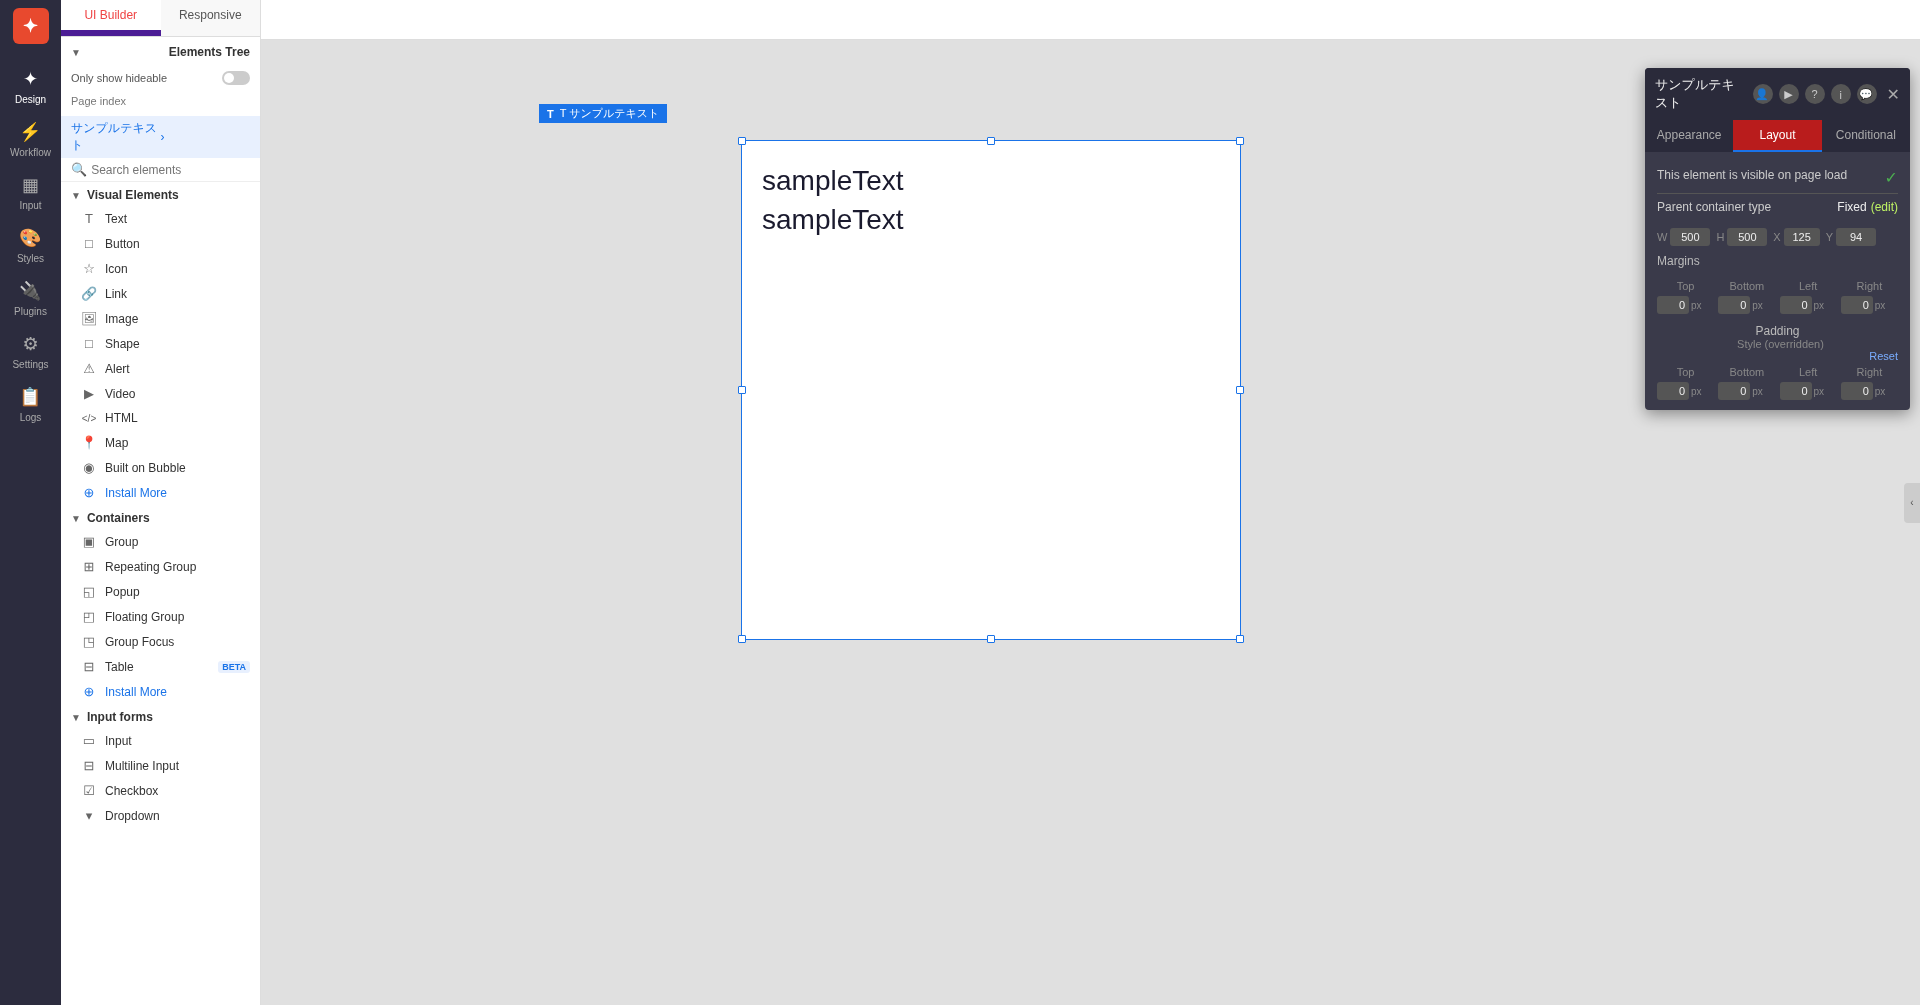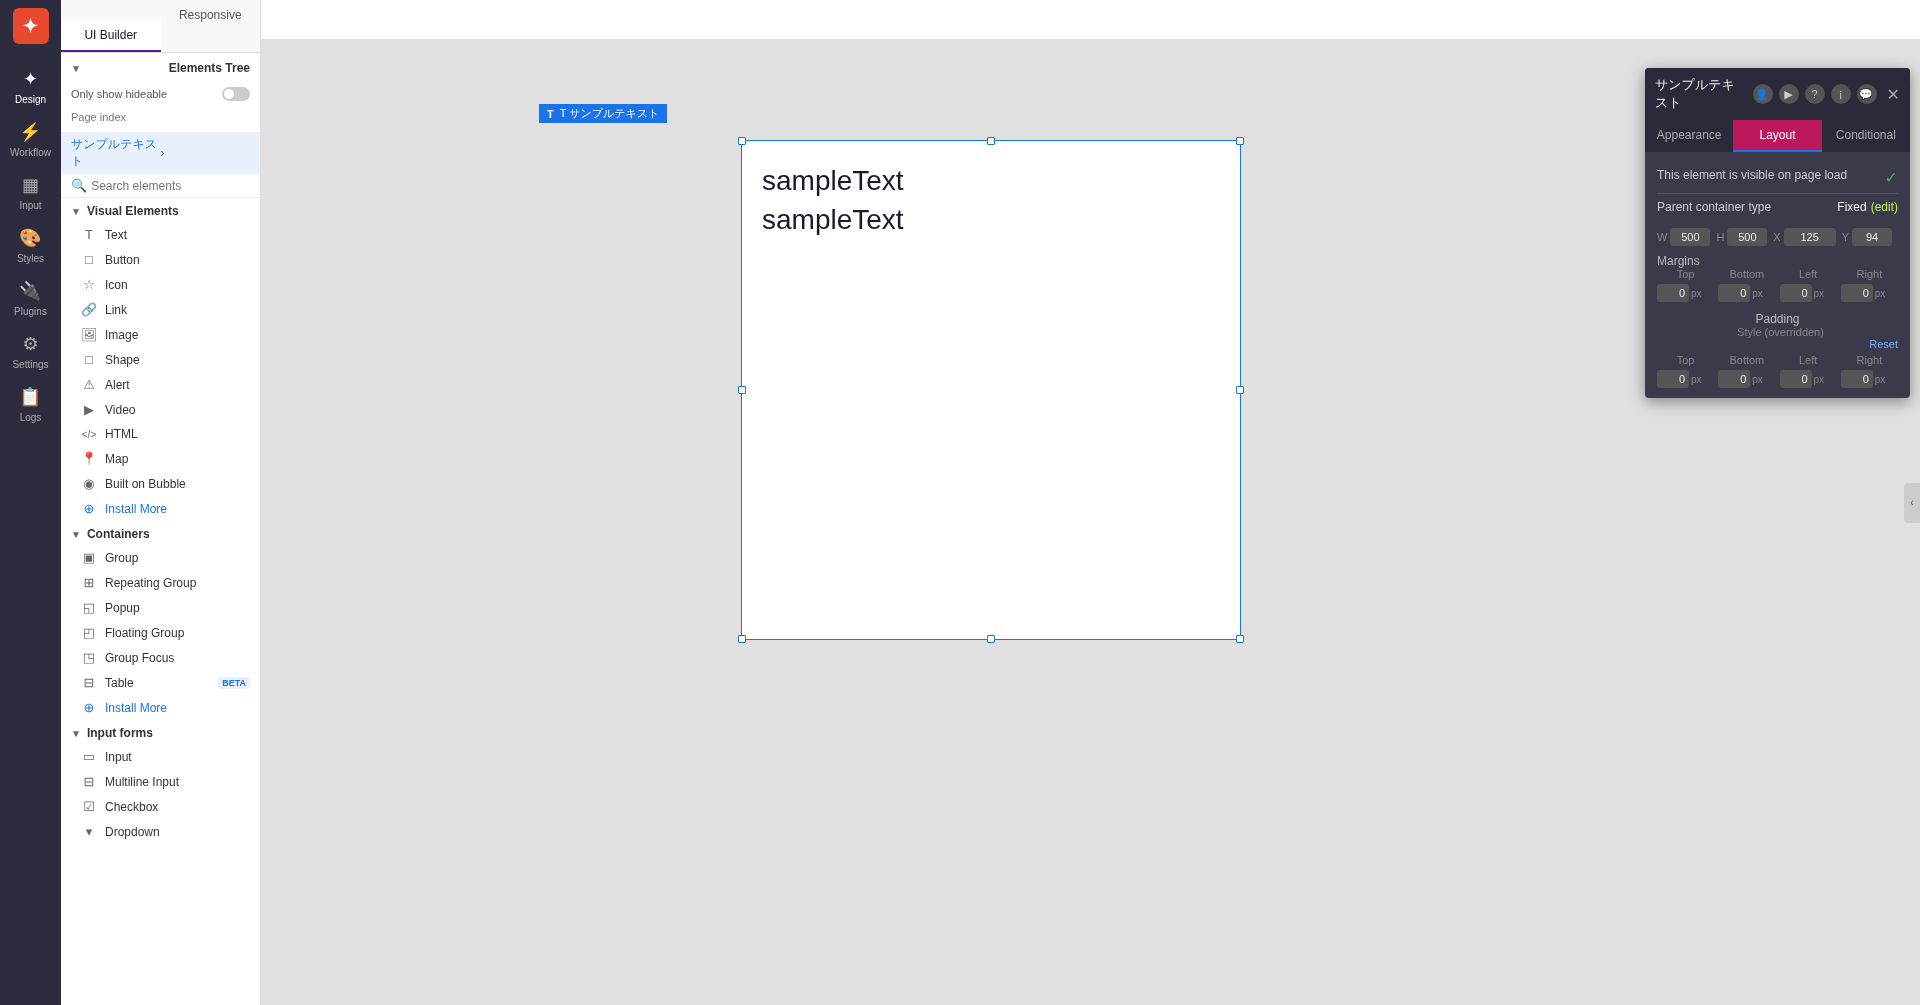--- a/index.html
+++ b/index.html
@@ -53,24 +53,23 @@
     .sidebar-tab {
       flex: 1;
       padding: 8px 4px;
       text-align: center;
       font-size: 12px;
       color: #555;
       cursor: pointer;
       border-bottom: 2px solid transparent;
     }
     .sidebar-tab.active {
-      color: #0f172a;
-      border-bottom: 2px solid #4c1d95;
+      color: #ef4444;
+      border-bottom: 6px solid #4c1d95;
       background: #fff;
-      margin-top: 20px;
     }
 
     .elements-tree-header {
       display: flex; align-items: center; justify-content: space-between;
       padding: 8px 10px;
       font-size: 12px; font-weight: 600; color: #333;
     }
     .collapse-icon { cursor: pointer; color: #666; font-size: 10px; }
 
     .only-show-row {
@@ -435,21 +434,21 @@
     <div style="width:20px;height:20px;background:#555;border-radius:50%;display:flex;align-items:center;justify-content:center;cursor:pointer;font-size:11px;color:#ccc;">?</div>
     <div style="width:20px;height:20px;background:#555;border-radius:50%;display:flex;align-items:center;justify-content:center;cursor:pointer;font-size:11px;color:#ccc;">ℹ</div>
     <div style="width:20px;height:20px;background:#555;border-radius:50%;display:flex;align-items:center;justify-content:center;cursor:pointer;font-size:11px;color:#ccc;">💬</div>
     <span style="font-size:16px;color:#aaa;cursor:pointer;margin-left:4px;">✕</span>
   </div>
 
   <div style="display:flex;background:#2a2a3a;">
     <div style="flex:1;padding:8px 4px;text-align:center;font-size:12px;color:#aaa;cursor:pointer;">
       <span>Appearance</span>
     </div>
-    <div style="flex:1;padding:8px 4px;text-align:center;font-size:12px;color:#fff;cursor:pointer;border-bottom:2px solid #1a73e8;background:#be185d;">
+    <div style="flex:1;padding:8px 4px;text-align:center;font-size:12px;color:#fff;cursor:pointer;border-bottom:2px solid #1a73e8;background:#b91c1c;">
       <span>Layout</span>
     </div>
     <div style="flex:1;padding:8px 4px;text-align:center;font-size:12px;color:#aaa;cursor:pointer;">
       <span>Conditional</span>
     </div>
   </div>
 
   <div style="padding:10px 12px;">
 
     <div style="display:flex;align-items:flex-start;padding:6px 0;font-size:12px;color:#ccc;">
@@ -467,29 +466,29 @@
       <div style="display:flex;align-items:center;gap:3px;">
         <span style="font-size:11px;color:#888;">W</span>
         <input type="text" style="width: 40px; background: rgb(85, 85, 85); color: rgb(238, 238, 238); border: none; border-radius: 3px; padding: 3px 4px; font-size: 11px; text-align: center; outline: none;" value="500">
       </div>
       <div style="display:flex;align-items:center;gap:3px;">
         <span style="font-size:11px;color:#888;">H</span>
         <input type="text" style="width: 40px; background: rgb(85, 85, 85); color: rgb(238, 238, 238); border: none; border-radius: 3px; padding: 3px 4px; font-size: 11px; text-align: center; outline: none;" value="500">
       </div>
       <div style="display:flex;align-items:center;gap:3px;">
         <span style="font-size:11px;color:#888;">X</span>
-        <input type="text" style="width: 52px; background: rgb(85, 85, 85); color: rgb(238, 238, 238); border: none; border-radius: 3px; padding: 3px 4px; font-size: 11px; text-align: center; outline: none;" value="125">
+        <input type="text" style="width: 36px; background: rgb(85, 85, 85); color: rgb(238, 238, 238); border: none; border-radius: 3px; padding: 3px 4px; font-size: 11px; text-align: center; outline: none;" value="125">
       </div>
       <div style="display:flex;align-items:center;gap:3px;">
         <span style="font-size:11px;color:#888;">Y</span>
         <input type="text" style="width: 40px; background: rgb(85, 85, 85); color: rgb(238, 238, 238); border: none; border-radius: 3px; padding: 3px 4px; font-size: 11px; text-align: center; outline: none;" value="94">
       </div>
     </div>
 
-    <div style="font-size:12px;color:#bbb;margin:8px 0 0;font-weight:500;">Margins</div>
+    <div style="font-size:12px;color:#bbb;margin:8px 0 12px;font-weight:500;">Margins</div>
     <div style="display:flex;align-items:center;gap:4px;margin-bottom:4px;">
       <span style="flex:1;font-size:11px;color:#888;text-align:center;">Top</span>
       <span style="flex:1;font-size:11px;color:#888;text-align:center;">Bottom</span>
       <span style="flex:1;font-size:11px;color:#888;text-align:center;">Left</span>
       <span style="flex:1;font-size:11px;color:#888;text-align:center;">Right</span>
     </div>
     <div style="display:flex;align-items:center;gap:4px;">
       <div style="flex:1;display:flex;align-items:center;gap:2px;">
         <input type="text" style="width: 32px; background: rgb(85, 85, 85); color: rgb(238, 238, 238); border: none; border-radius: 3px; padding: 3px 4px; font-size: 11px; text-align: right; outline: none;" value="0">
         <span style="font-size:10px;color:#888;">px</span>

